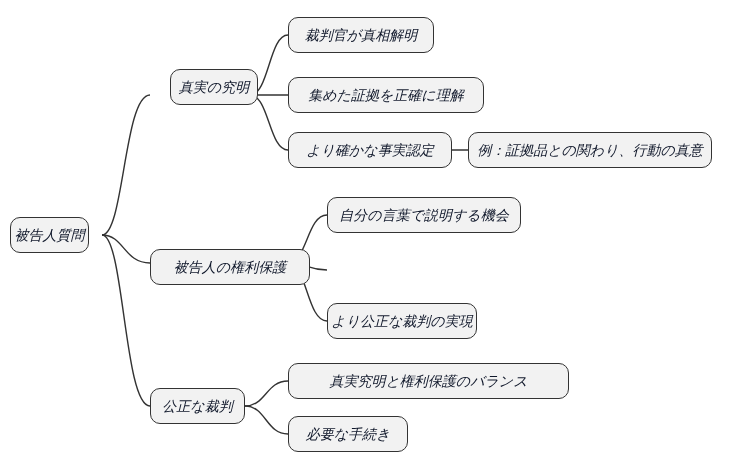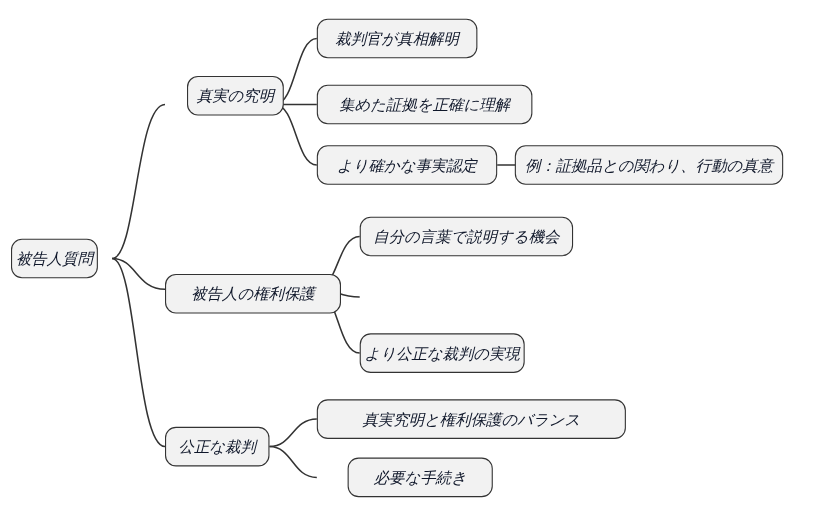--- a/index.html
+++ b/index.html
@@ -79,15 +79,15 @@
 
   <div class="node" style="left:327px; top:197px; width:194px; height:36px;">自分の言葉で説明する機会</div>
 
 
   <div class="node" style="left:327px; top:303px; width:150px; height:36px;">より公正な裁判の実現</div>
 
   <div class="node" style="left:150px; top:388px; width:95px; height:36px;">公正な裁判</div>
 
   <div class="node" style="left:288px; top:363px; width:281px; height:36px;">真実究明と権利保護のバランス</div>
 
-  <div class="node" style="left:288px; top:416px; width:132px; height:36px;margin-left:28px;">必要な手続き</div>
+  <div class="node" style="left:288px; top:416px; width:120px; height:36px;">必要な手続き</div>
 
 </div>
 
 </body></html>

